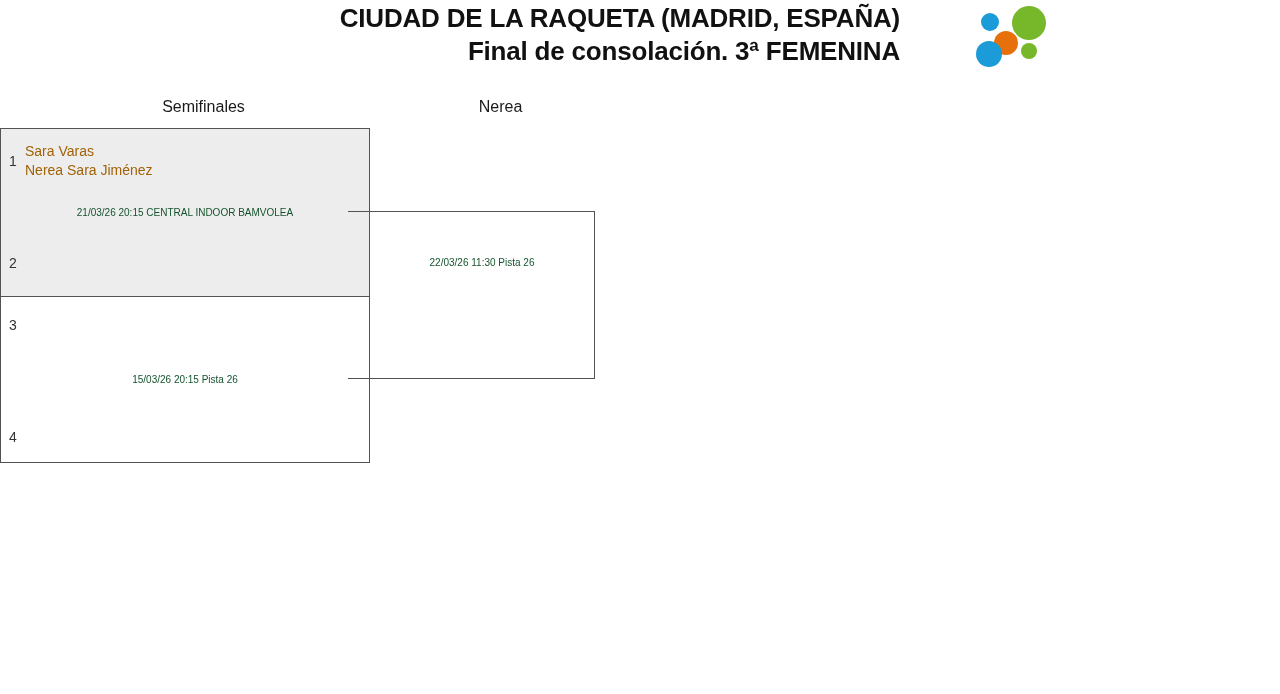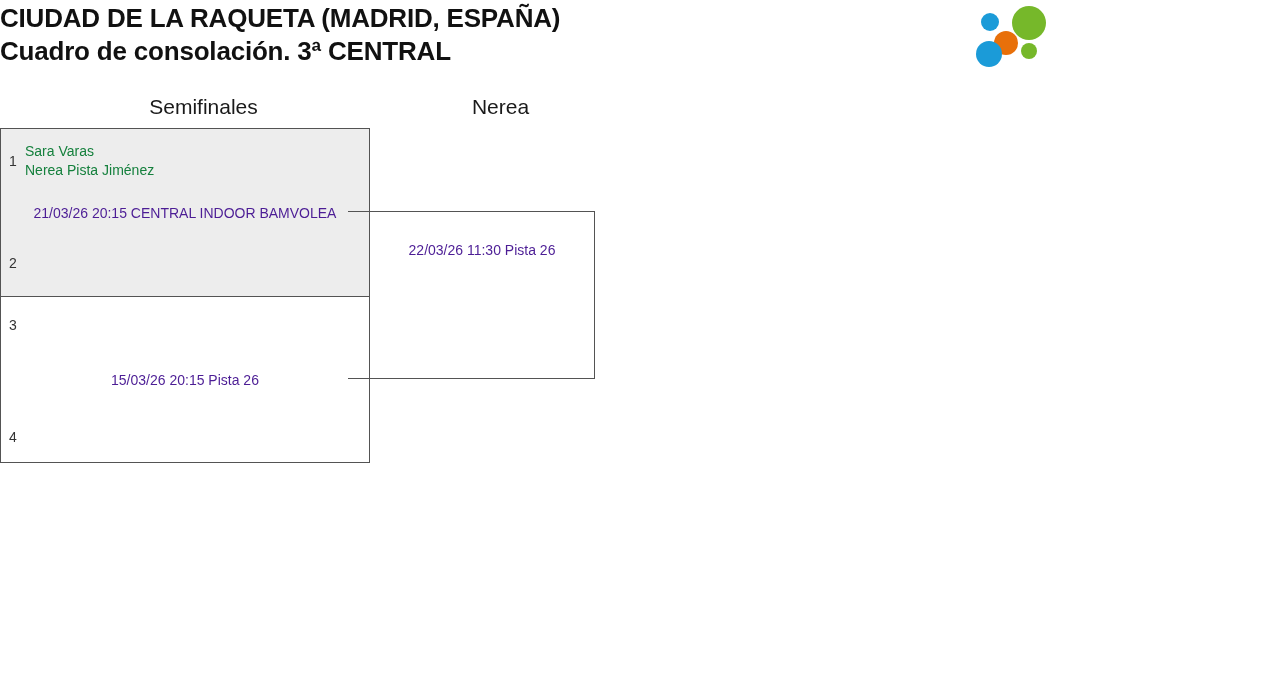--- a/index.html
+++ b/index.html
@@ -20,20 +20,21 @@
     background: #ffffff;
   }
 
   
   .header {
     position: absolute;
     left: 0;
     top: 0;
     width: 1201px;
     height: 75px;
+    text-align: right;
   }
 
   .title-block {
     position: absolute;
     left: 0;
     top: 2px;
     width: 900px;
   }
 
   .title-line {
@@ -76,21 +77,21 @@
     font-size: 52px;
     line-height: 60px;
     font-weight: bold;
     color: #76b82a;
     letter-spacing: -1px;
   }
 
   
   .round-header {
     position: absolute;
-    font-size: 21px;
+    font-size: 16px;
     line-height: 20px;
     color: #1a1a1a;
     text-align: center;
     white-space: nowrap;
     padding-left: 37px;
   }
   .round-header-semis { left: 0px;   top: 97px; width: 370px; }
   .round-header-final { left: 369px; top: 97px; width: 226px; }
 
   
@@ -128,64 +129,64 @@
     flex: 0 0 24px;
     text-align: center;
     font-size: 14px;
     line-height: 18px;
     color: #333333;
   }
 
   .players {
     font-size: 14px;
     line-height: 19px;
-    color: #15803d;
+    color: #a16207;
     white-space: nowrap;
   }
 
   .player { display: block; }
 
   .slot-top-sf1    { top: 10px;  height: 44px; }
   .slot-bottom-sf1 { top: 112px; height: 44px; }
   .slot-top-sf2    { top: 16px;  height: 24px; }
   .slot-bottom-sf2 { top: 128px; height: 24px; }
 
   .match-info {
     position: absolute;
     left: 0;
     width: 100%;
     text-align: center;
-    font-size: 14px;
+    font-size: 10px;
     line-height: 18px;
-    color: #4c1d95;
+    color: #14532d;
     white-space: nowrap;
   }
 
   .info-sf1   { top: 75px; }
   .info-sf2   { top: 74px; }
-  .info-final { top: 29px; }
+  .info-final { top: 42px; }
 
   
   .connector {
     position: absolute;
     background: #535353;
   }
   .conn-sf1-h  { left: 348px; top: 211px; width: 22px; height: 1px; }
   .conn-sf2-h  { left: 348px; top: 378px; width: 22px; height: 1px; }
 </style>
 </head>
 <body>
 
 <div id="page">
 
   <div class="header">
 
     <div class="title-block">
       <div class="title-line">CIUDAD DE LA RAQUETA (MADRID, ESPAÑA)</div>
-      <div class="title-line">Cuadro de consolación. 3ª CENTRAL</div>
+      <div class="title-line">Final de consolación. 3ª FEMENINA</div>
     </div>
 
     <div class="logo">
       <div class="logo-dots">
         <span class="dot dot-blue-sm"></span>
         <span class="dot dot-green-lg"></span>
         <span class="dot dot-orange"></span>
         <span class="dot dot-green-sm"></span>
         <span class="dot dot-blue-md"></span>
       </div>
@@ -197,21 +198,21 @@
 
   <div class="round-header round-header-final">Nerea</div>
 
   <div class="bracket">
 
     <div class="match match-sf1 shaded">
       <div class="slot slot-top-sf1">
         <span class="seed">1</span>
         <span class="players">
           <span class="player">Sara Varas</span>
-          <span class="player">Nerea Pista Jiménez</span>
+          <span class="player">Nerea Sara Jiménez</span>
         </span>
       </div>
 
       <div class="match-info info-sf1">21/03/26 20:15 CENTRAL INDOOR BAMVOLEA</div>
 
       <div class="slot slot-bottom-sf1">
         <span class="seed">2</span>
         <span class="players"></span>
       </div>
     </div>

